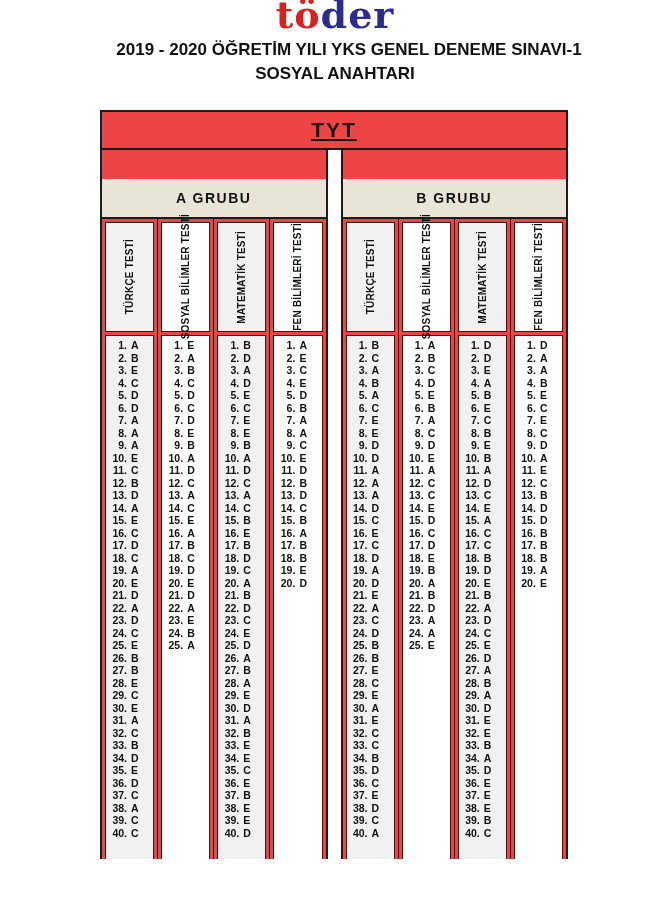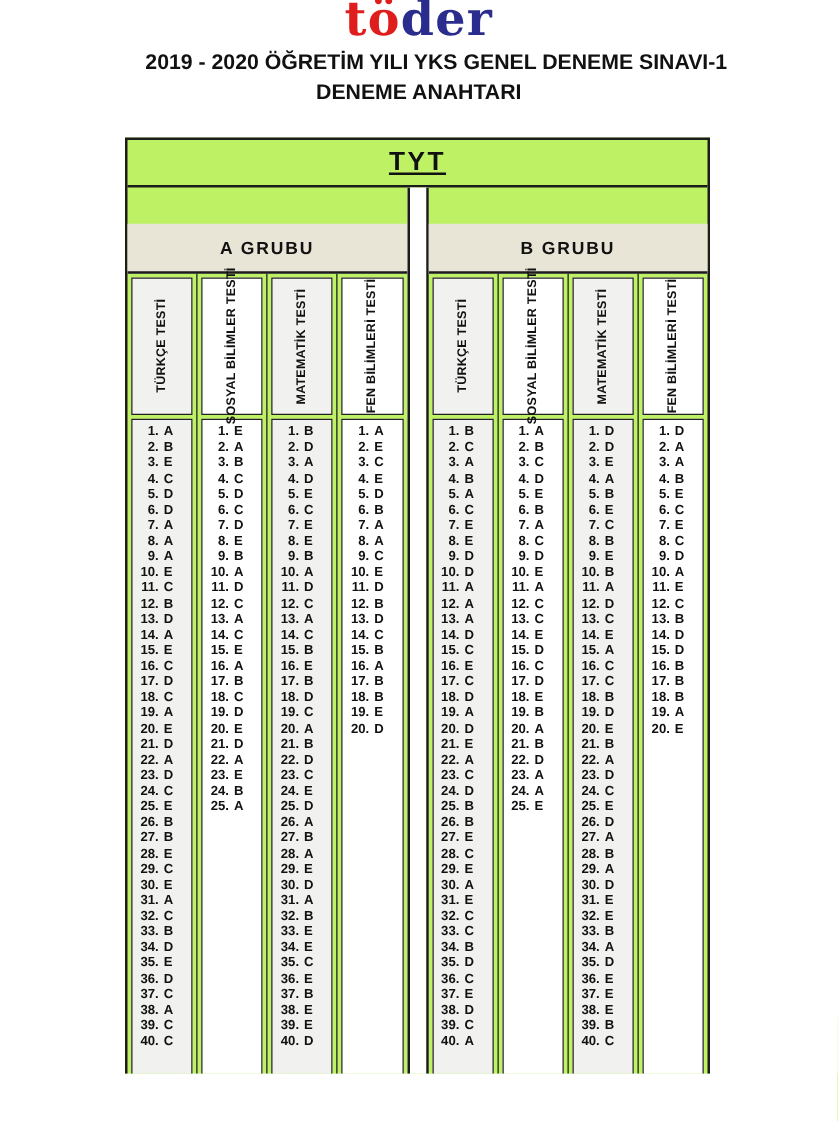--- a/index.html
+++ b/index.html
@@ -10,21 +10,21 @@
   .logo { text-align:center; font-family:"DejaVu Serif", serif; font-weight:bold;
           font-size:38px; line-height:36px; margin-top:-3px; letter-spacing:1px; }
   .logo .p1 { color:var(--accent_red); }
   .logo .p2 { color:var(--accent_blue); }
 
   .t1 { text-align:center; font-weight:bold; font-size:17px; margin-top:7px; letter-spacing:0px;padding-left:28px; }
   .t2 { text-align:center; font-weight:bold; font-size:17px; margin-top:4px; }
 
   .tablewrap { position:absolute; left:100px; top:110px; width:468px; height:776px; }
   .table { width:100%; height:100%; border:2.5px solid var(--border);
-           display:flex; flex-direction:column; background:#bef264; }
+           display:flex; flex-direction:column; background:#ef4444; }
 
   .tyt { height:38px; flex:0 0 38px; border-bottom:2.5px solid var(--border);
          display:flex; align-items:center; justify-content:center;
          font-size:21px; font-weight:bold; letter-spacing:2px; text-decoration:underline; }
 
   .bodyrow { flex:1; display:flex; min-height:0; }
   .group { flex:1; display:flex; flex-direction:column; min-width:0;margin-top:29px; }
   .gapcol { flex:0 0 17px; border-left:2.5px solid var(--border); border-right:2.5px solid var(--border); background:#fff; }
 
   .gbar { height:40px; flex:0 0 40px; border-bottom:2px solid var(--border);
@@ -54,21 +54,21 @@
 </head>
 <body>
 
 <div class="page">
 
   <div class="logo">
     <span class="p1">tö</span><span class="p2">der</span>
   </div>
 
   <div class="t1">2019 - 2020 ÖĞRETİM YILI YKS GENEL DENEME SINAVI-1</div>
-  <div class="t2">DENEME ANAHTARI</div>
+  <div class="t2">SOSYAL ANAHTARI</div>
 
   <div class="tablewrap">
     <div class="table">
       <div class="tyt">TYT</div>
       <div class="bodyrow">
         <div class="group">
           <div class="gbar">A GRUBU</div>
           <div class="cols">
               <div class="testcol shade">
                 <div class="hdrbox">

